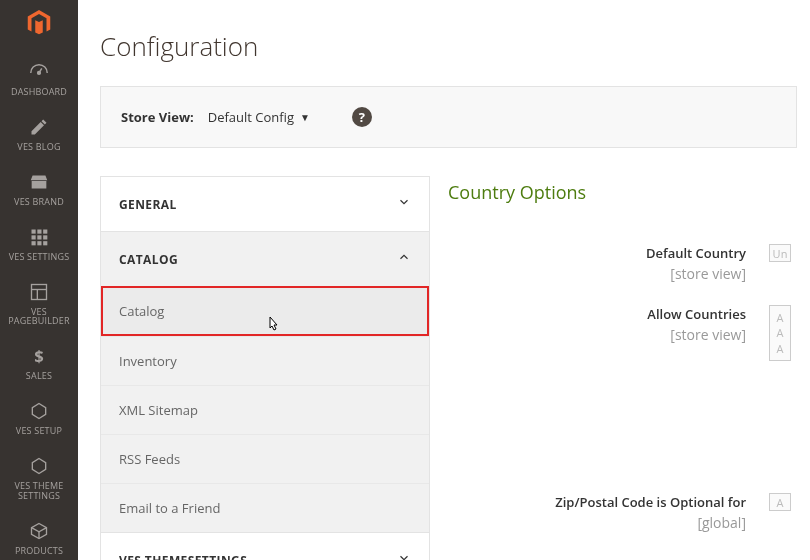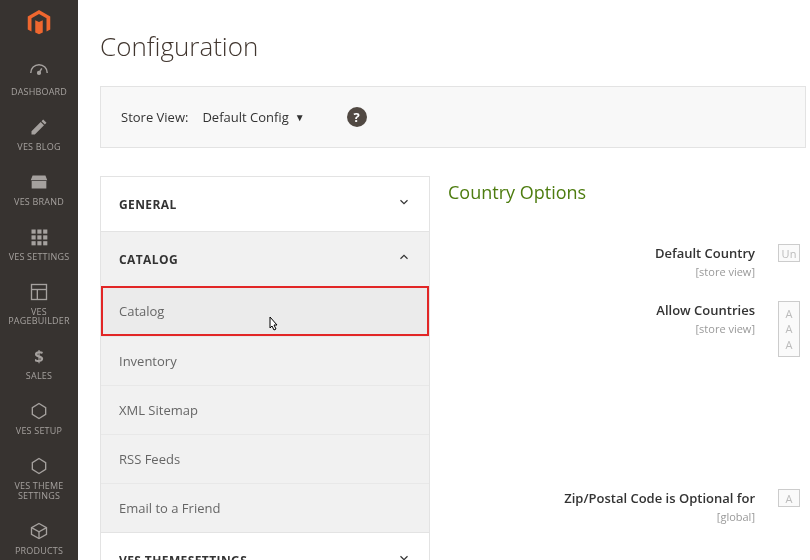--- a/index.html
+++ b/index.html
@@ -2,41 +2,41 @@
 <html><head>
 <meta charset="utf-8">
 <style>
 *{box-sizing:border-box;margin:0;padding:0}
 body{font-family:'Open Sans',Arial,sans-serif;font-size:13px;color:#333;background:#fff;width:810px;height:560px;overflow:hidden;position:relative}
 .sidebar{position:absolute;left:0;top:0;width:78px;height:560px;background:#373330;display:flex;flex-direction:column;align-items:center;padding-top:8px}
 .logo{width:32px;height:32px;margin-bottom:14px;display:flex;align-items:center;justify-content:center}
 .nav-item{width:78px;padding:8px 0 10px;display:flex;flex-direction:column;align-items:center;color:#a5a19e;cursor:pointer;font-size:9px;text-align:center;line-height:1.1}
 .nav-item .ico{width:24px;height:24px;margin-bottom:3px;display:flex;align-items:center;justify-content:center}
 .nav-item span{letter-spacing:0.2px}
-.main{position:absolute;left:78px;top:0;right:0;height:560px;padding:28px 4px 0 22px;overflow:hidden}
+.main{position:absolute;left:78px;top:0;right:0;height:560px;padding:28px 13px 0 22px;overflow:hidden}
 h1{font-size:26px;font-weight:300;color:#41362f;margin-bottom:22px}
 .storebar{border:1px solid #e3e3e3;background:#f8f8f8;padding:20px 20px;display:flex;align-items:center;gap:14px;margin-bottom:28px;margin-right:0}
-.storebar .lbl{font-weight:400;font-size:13px}
+.storebar .lbl{font-weight:700;font-size:13px}
 .storebar .val{font-size:13px;color:#333;display:flex;align-items:center;gap:6px}
 .storebar .help{width:20px;height:20px;background:#514943;border-radius:50%;color:#fff;display:flex;align-items:center;justify-content:center;font-weight:700;font-size:13px;margin-left:28px}
 .content{display:flex;gap:18px}
 .cfg-nav{width:330px;border:1px solid #e3e3e3;border-bottom:none}
 .sec{border-bottom:1px solid #e3e3e3}
 .sec-head{padding:18px 18px;display:flex;justify-content:space-between;align-items:center;font-weight:700;font-size:12px;letter-spacing:0.4px;cursor:pointer;text-transform:uppercase}
 .sec-head.expanded{background:#f1f1f1}
 .sub{background:#f1f1f1}
 .sub-item{padding:15px 18px;font-size:13px;color:#666;border-top:1px solid #e8e8e8;cursor:pointer}
 .sub-item.hl{border:2px solid #e22626;background:#ebebeb;padding:14px 16px;position:relative}
 .cursor{position:absolute;left:162px;top:28px;pointer-events:none}
 .right{flex:1;padding-top:4px}
 .right h2{font-size:18px;font-weight:400;color:#4d7c0f;margin-bottom:40px}
 .field{text-align:right;padding-right:6px;margin-bottom:22px;display:flex;justify-content:flex-end;align-items:flex-start;gap:23px}
 .field .flabel{display:flex;flex-direction:column;align-items:flex-end}
 .field .fname{font-size:13px;color:#333;font-weight:600}
-.field .scope{font-size:11px;color:#999;margin-top:2px}
+.field .scope{font-size:14px;color:#999;margin-top:2px}
 .inputstub{width:22px;height:18px;border:1px solid #ccc;background:#fafafa;color:#bbb;font-size:11px;display:flex;align-items:center;justify-content:center}
 .inputstub.tall{height:56px;flex-direction:column;justify-content:space-around;padding:4px 0}
 .chev{width:14px;height:14px}
 .carett{font-size:10px;color:#333}
 </style>
 </head>
 <body>
 
 <div class="sidebar">
   <div class="logo">

